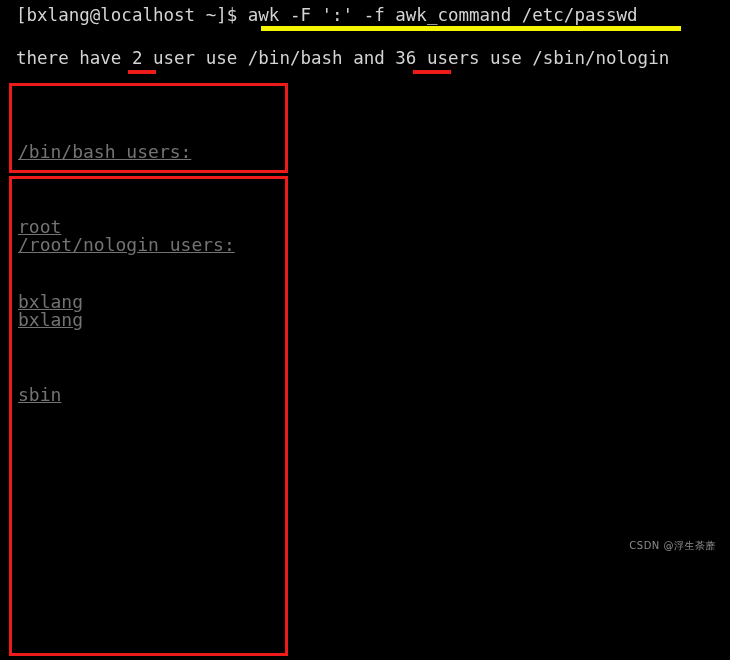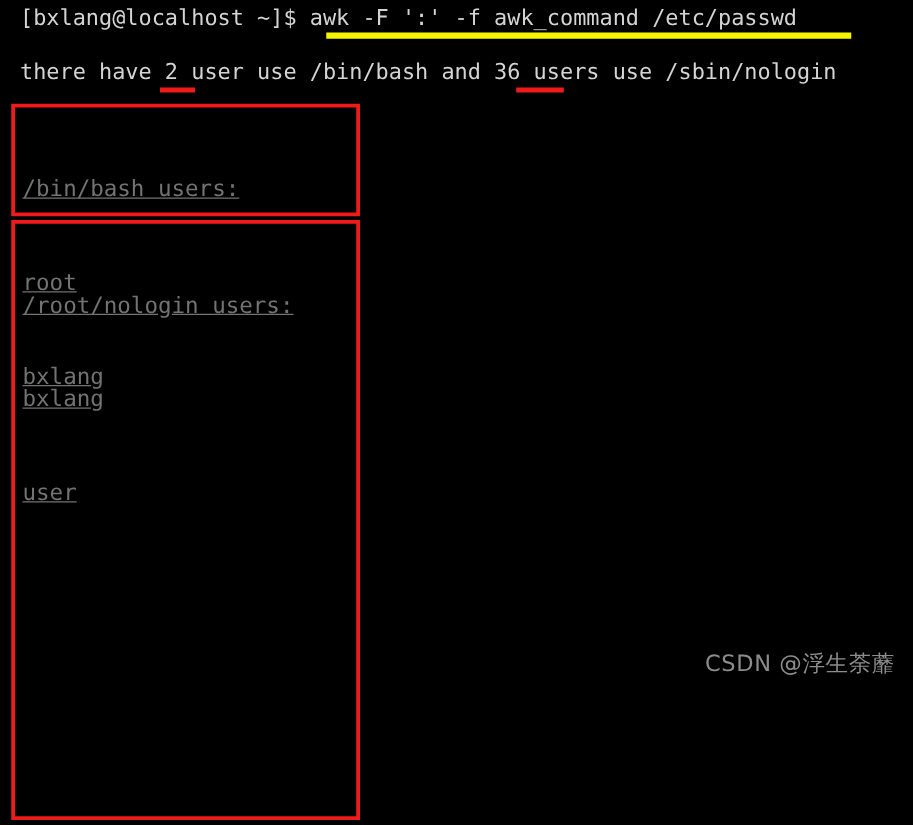--- a/index.html
+++ b/index.html
@@ -103,23 +103,23 @@
     line-height: 25px;
     white-space: pre;
     color: #737373;
     font-size: 18px;
     text-decoration: underline;
   }
 
   .watermark {
     position: absolute;
     right: 14px;
-    bottom: 32px;
+    bottom: 18px;
     color: #8c8c8c;
-    font-size: 18px;
+    font-size: 10px;
     font-family: "DejaVu Sans", "Liberation Sans", sans-serif;
     letter-spacing: 0.5px;
   }
 </style>
 </head>
 <body>
 
 <div id="terminal">
 
   <div class="line prompt-line">[bxlang@localhost ~]$ awk -F ':' -f awk_command /etc/passwd</div>
@@ -138,21 +138,21 @@
     <div class="row">/bin/bash users:</div>
     <div class="row">root</div>
     <div class="row">bxlang</div>
   </div>
 
   <div class="ann-box box-nologin"></div>
 
   <div class="block block-nologin">
     <div class="row">/root/nologin users:</div>
     <div class="row">bxlang</div>
-    <div class="row">user</div>
+    <div class="row">sbin</div>
     
     
     
     
     
     
     
     
     
     

